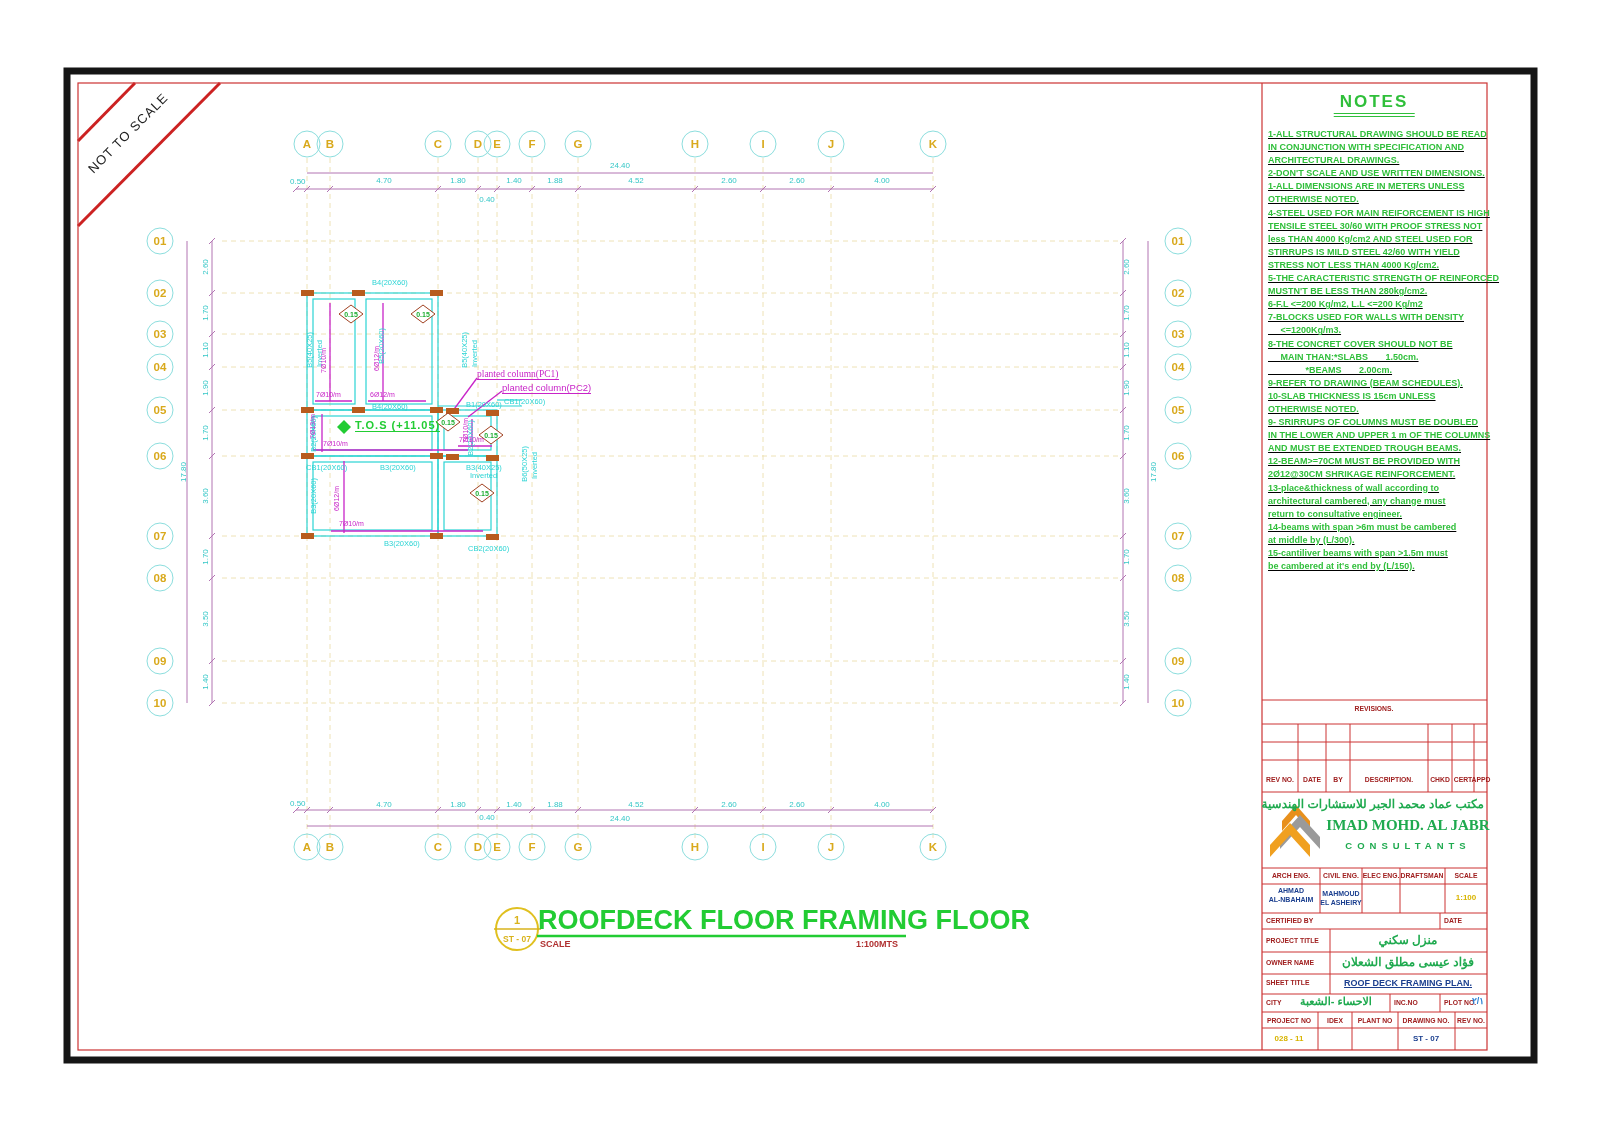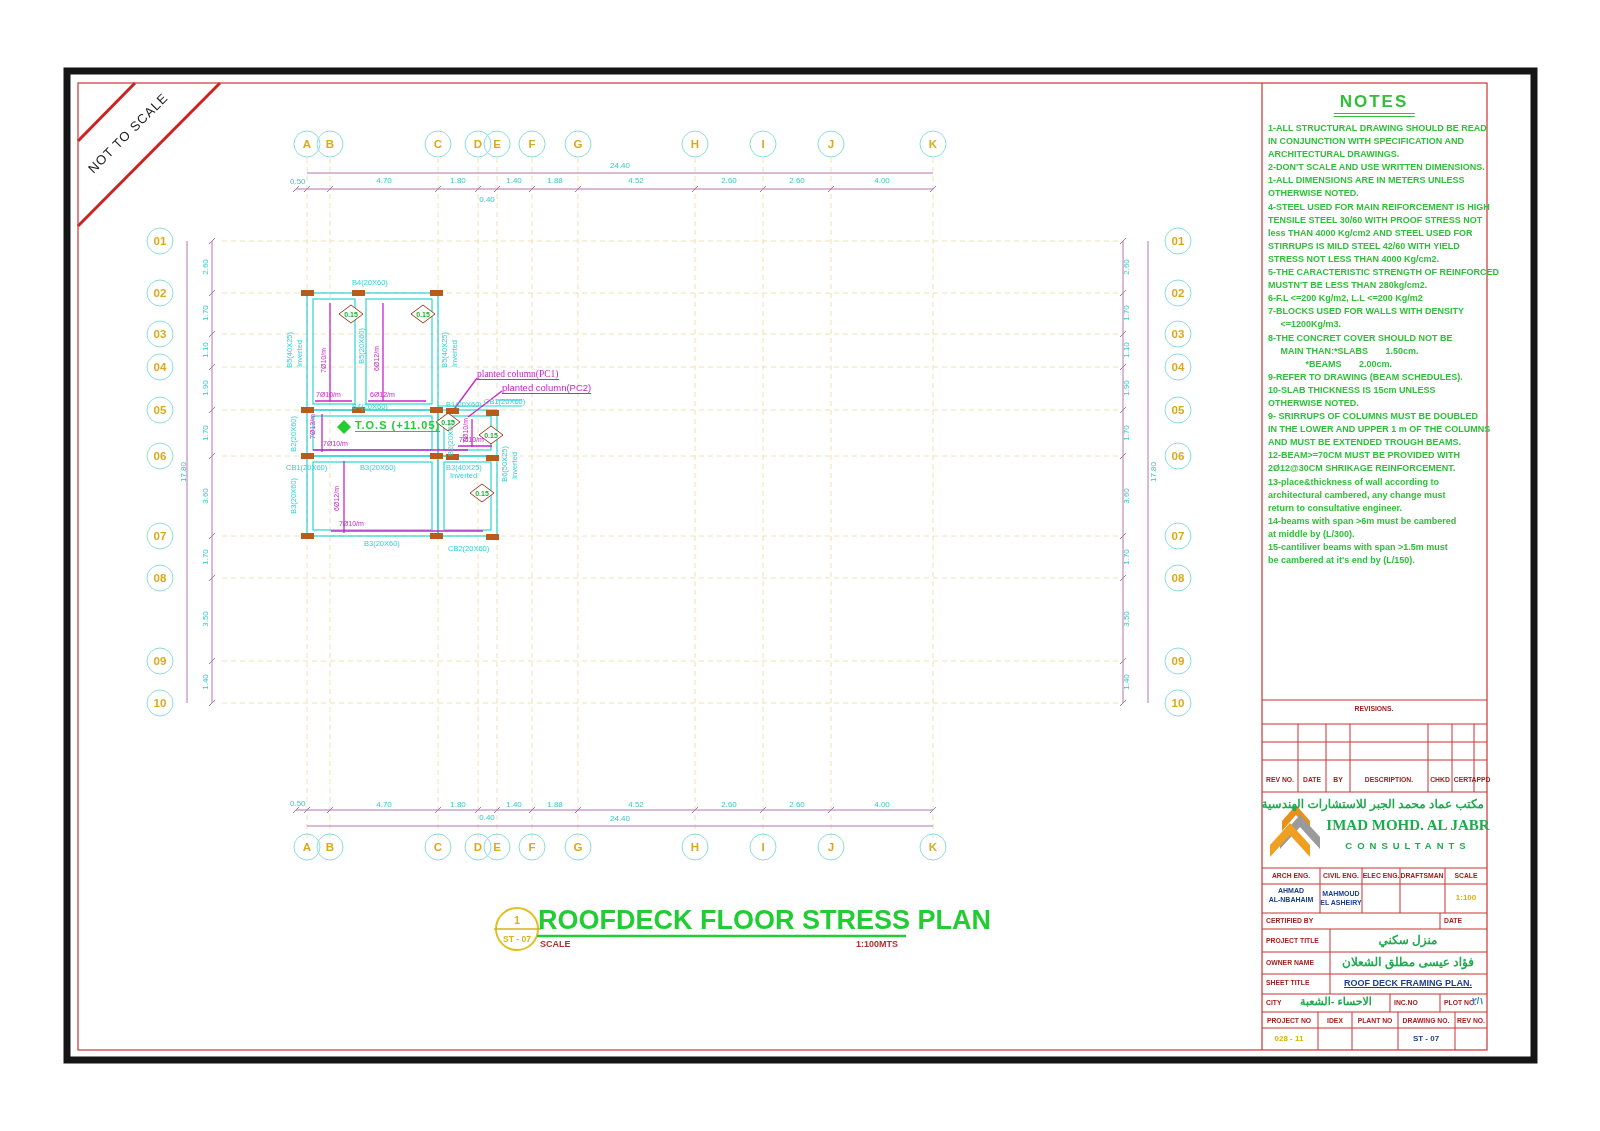--- a/index.html
+++ b/index.html
@@ -15,39 +15,39 @@
   .bubs-left .bub{left:160px;} .bubs-right .bub{left:1178px;}
   
   .dim{position:absolute;color:#35c7c7;font-size:8px;white-space:nowrap;}
   .dimsegs-top .dim{top:176px;transform:translateX(-50%);}
   .dimsegs-bottom .dim{top:800px;transform:translateX(-50%);}
   .dimsegs-left .dim{left:205px;transform:translate(-50%,-50%) rotate(-90deg);}
   .dimsegs-right .dim{left:1126px;transform:translate(-50%,-50%) rotate(-90deg);}
   .cx{transform:translateX(-50%);}
   .rot{transform:translate(-50%,-50%) rotate(-90deg);}
   
-  .beam{position:absolute;color:#2bd4d4;font-size:7.5px;white-space:nowrap;}
+  .beam{position:absolute;color:#2bd4d4;font-size:7.5px;white-space:nowrap;margin-left:20px;}
   .vlab{writing-mode:vertical-rl;transform:rotate(180deg);}
   .reb{position:absolute;color:#c824c8;font-size:7px;white-space:nowrap;}
   .dval{position:absolute;color:#1fae32;font-size:7px;font-weight:bold;transform:translate(-50%,-50%);}
   .callout{position:absolute;color:#c824c8;font-size:9.5px;border-bottom:1.2px solid #c824c8;white-space:nowrap;}
   .tos{position:absolute;left:355px;top:419px;color:#22cc33;font-size:11px;font-weight:bold;
        border-bottom:1.5px solid #22cc33;letter-spacing:1px;white-space:nowrap;}
   .banner-text{position:absolute;left:128px;top:133px;transform:translate(-50%,-50%) rotate(-45deg);
        font-size:13px;color:#222;letter-spacing:1px;white-space:nowrap;}
   
   .main-title{position:absolute;left:538px;top:905px;color:#22cc33;font-size:27px;font-weight:bold;white-space:nowrap;}
   .scale-l{position:absolute;left:540px;top:939px;color:#b03030;font-size:9px;font-weight:bold;}
   .scale-v{position:absolute;left:856px;top:939px;color:#b03030;font-size:9px;font-weight:bold;}
   .circ1{position:absolute;left:517px;top:920px;transform:translate(-50%,-50%);color:#d9b31c;font-size:11px;font-weight:bold;}
   .circ2{position:absolute;left:517px;top:939px;transform:translate(-50%,-50%);color:#d9b31c;font-size:8.5px;font-weight:bold;}
   
   .notes-title{position:absolute;left:1374px;top:92px;transform:translateX(-50%);color:#2fbf3a;
        font-size:17px;font-weight:bold;letter-spacing:2px;border-bottom:4px double #2fbf3a;padding:0 6px 1px;}
-  .notes{position:absolute;left:1268px;top:122px;width:216px;}
+  .notes{position:absolute;left:1268px;top:128px;width:216px;text-decoration:underline;}
   .notes .nline{color:#2fbf3a;font-size:9px;line-height:13.1px;white-space:pre;font-weight:bold;}
   
   .tl{position:absolute;color:#a02020;font-size:6.8px;font-weight:bold;white-space:nowrap;}
   .tv{position:absolute;color:#1b3f8f;font-size:8px;font-weight:bold;white-space:nowrap;}
   .tv.u{text-decoration:underline;}
   .yellow{color:#d8b400 !important;}
   .arab{font-size:12px;font-weight:bold;color:#1faa4f;}
   .cname{position:absolute;left:1408px;top:817px;transform:translateX(-50%);color:#1faa4f;font-size:15px;
        font-weight:bold;font-family:"Liberation Serif",serif;white-space:nowrap;}
   .csub{position:absolute;left:1408px;top:840px;transform:translateX(-50%);color:#1faa4f;font-size:9.5px;
@@ -379,21 +379,21 @@
   <div>
 
   <span class="callout" style="left: 477px; top: 369px; font-family: Liberation Serif, serif;">planted column(PC1)</span>
       <span class="callout" style="left: 502px; top: 382px;">planted column(PC2)</span>
     </div>
 
   <span class="tos">T.O.S  (+11.05)</span>
 
   <span class="circ1">1</span>
   <span class="circ2">ST - 07</span>
-  <span class="main-title">ROOFDECK FLOOR STRESS PLAN</span>
+  <span class="main-title">ROOFDECK FLOOR FRAMING FLOOR</span>
   <span class="scale-l">SCALE</span>
   <span class="scale-v">1:100MTS</span>
 
   <span class="notes-title">NOTES</span>
   <div class="notes">
 
   <div class="nline">1-ALL STRUCTURAL DRAWING SHOULD BE READ</div>
       <div class="nline">IN CONJUNCTION WITH SPECIFICATION AND</div>
       <div class="nline">ARCHITECTURAL DRAWINGS.</div>
       <div class="nline">2-DON'T SCALE AND USE WRITTEN DIMENSIONS.</div>

